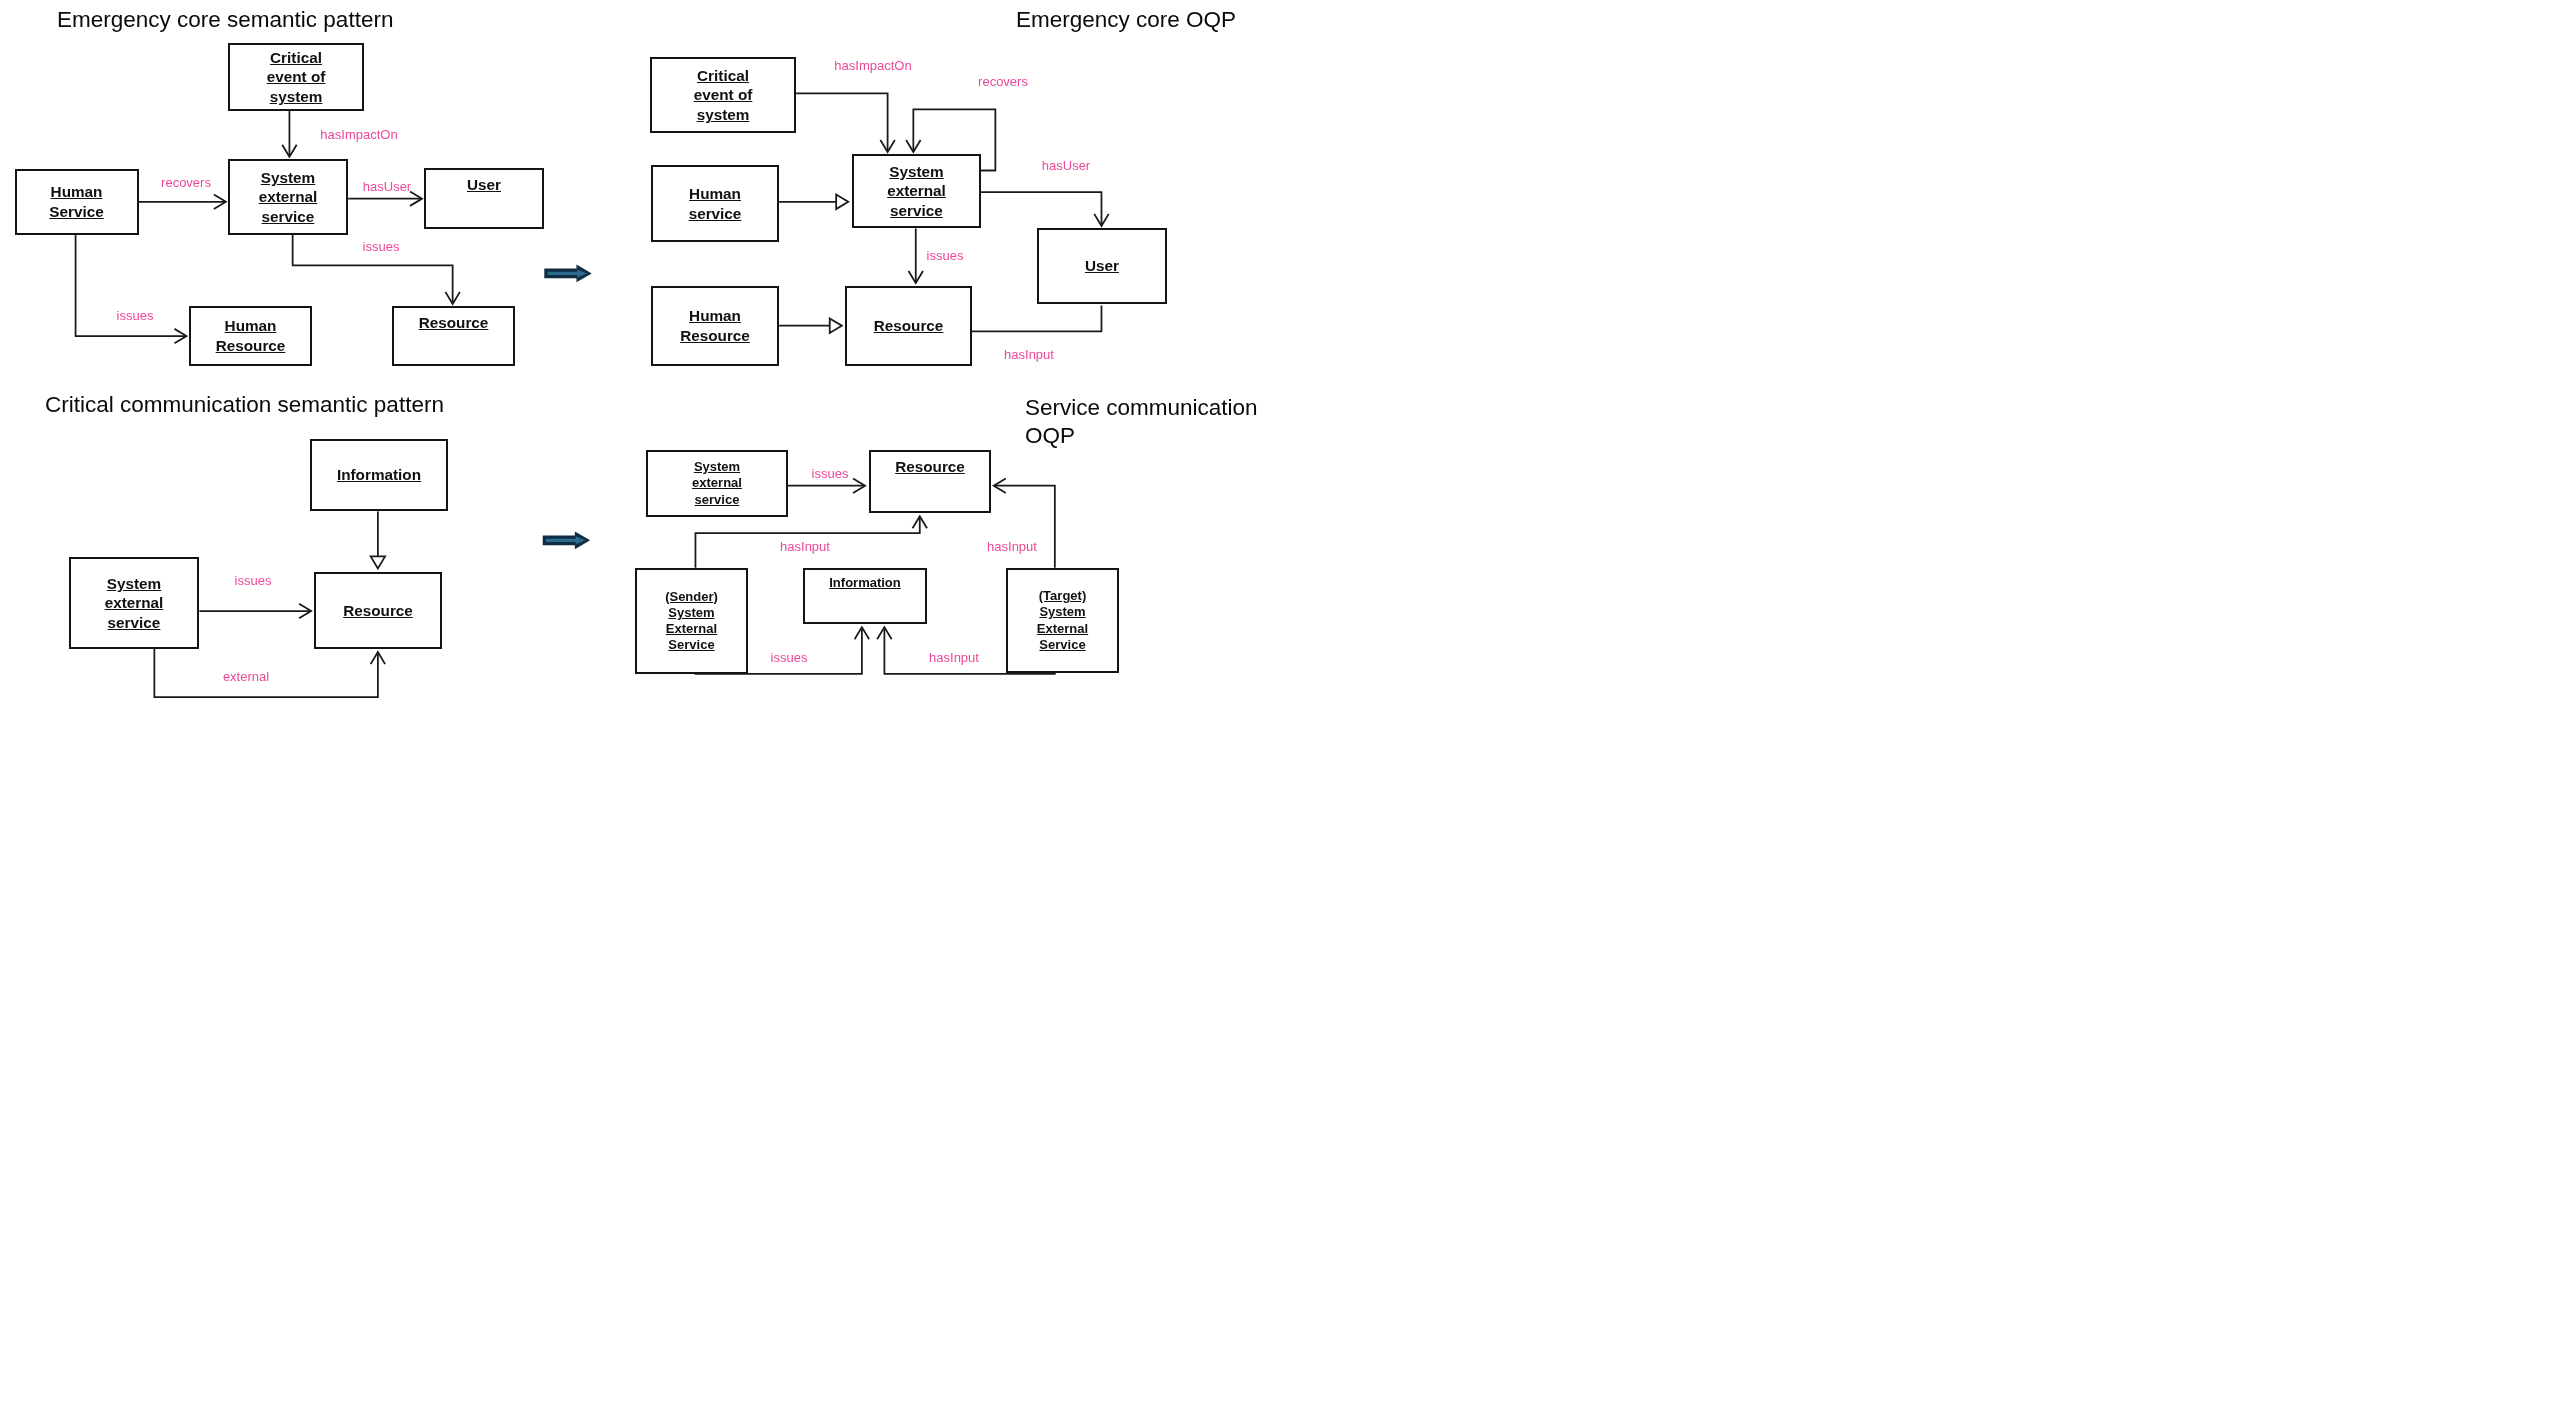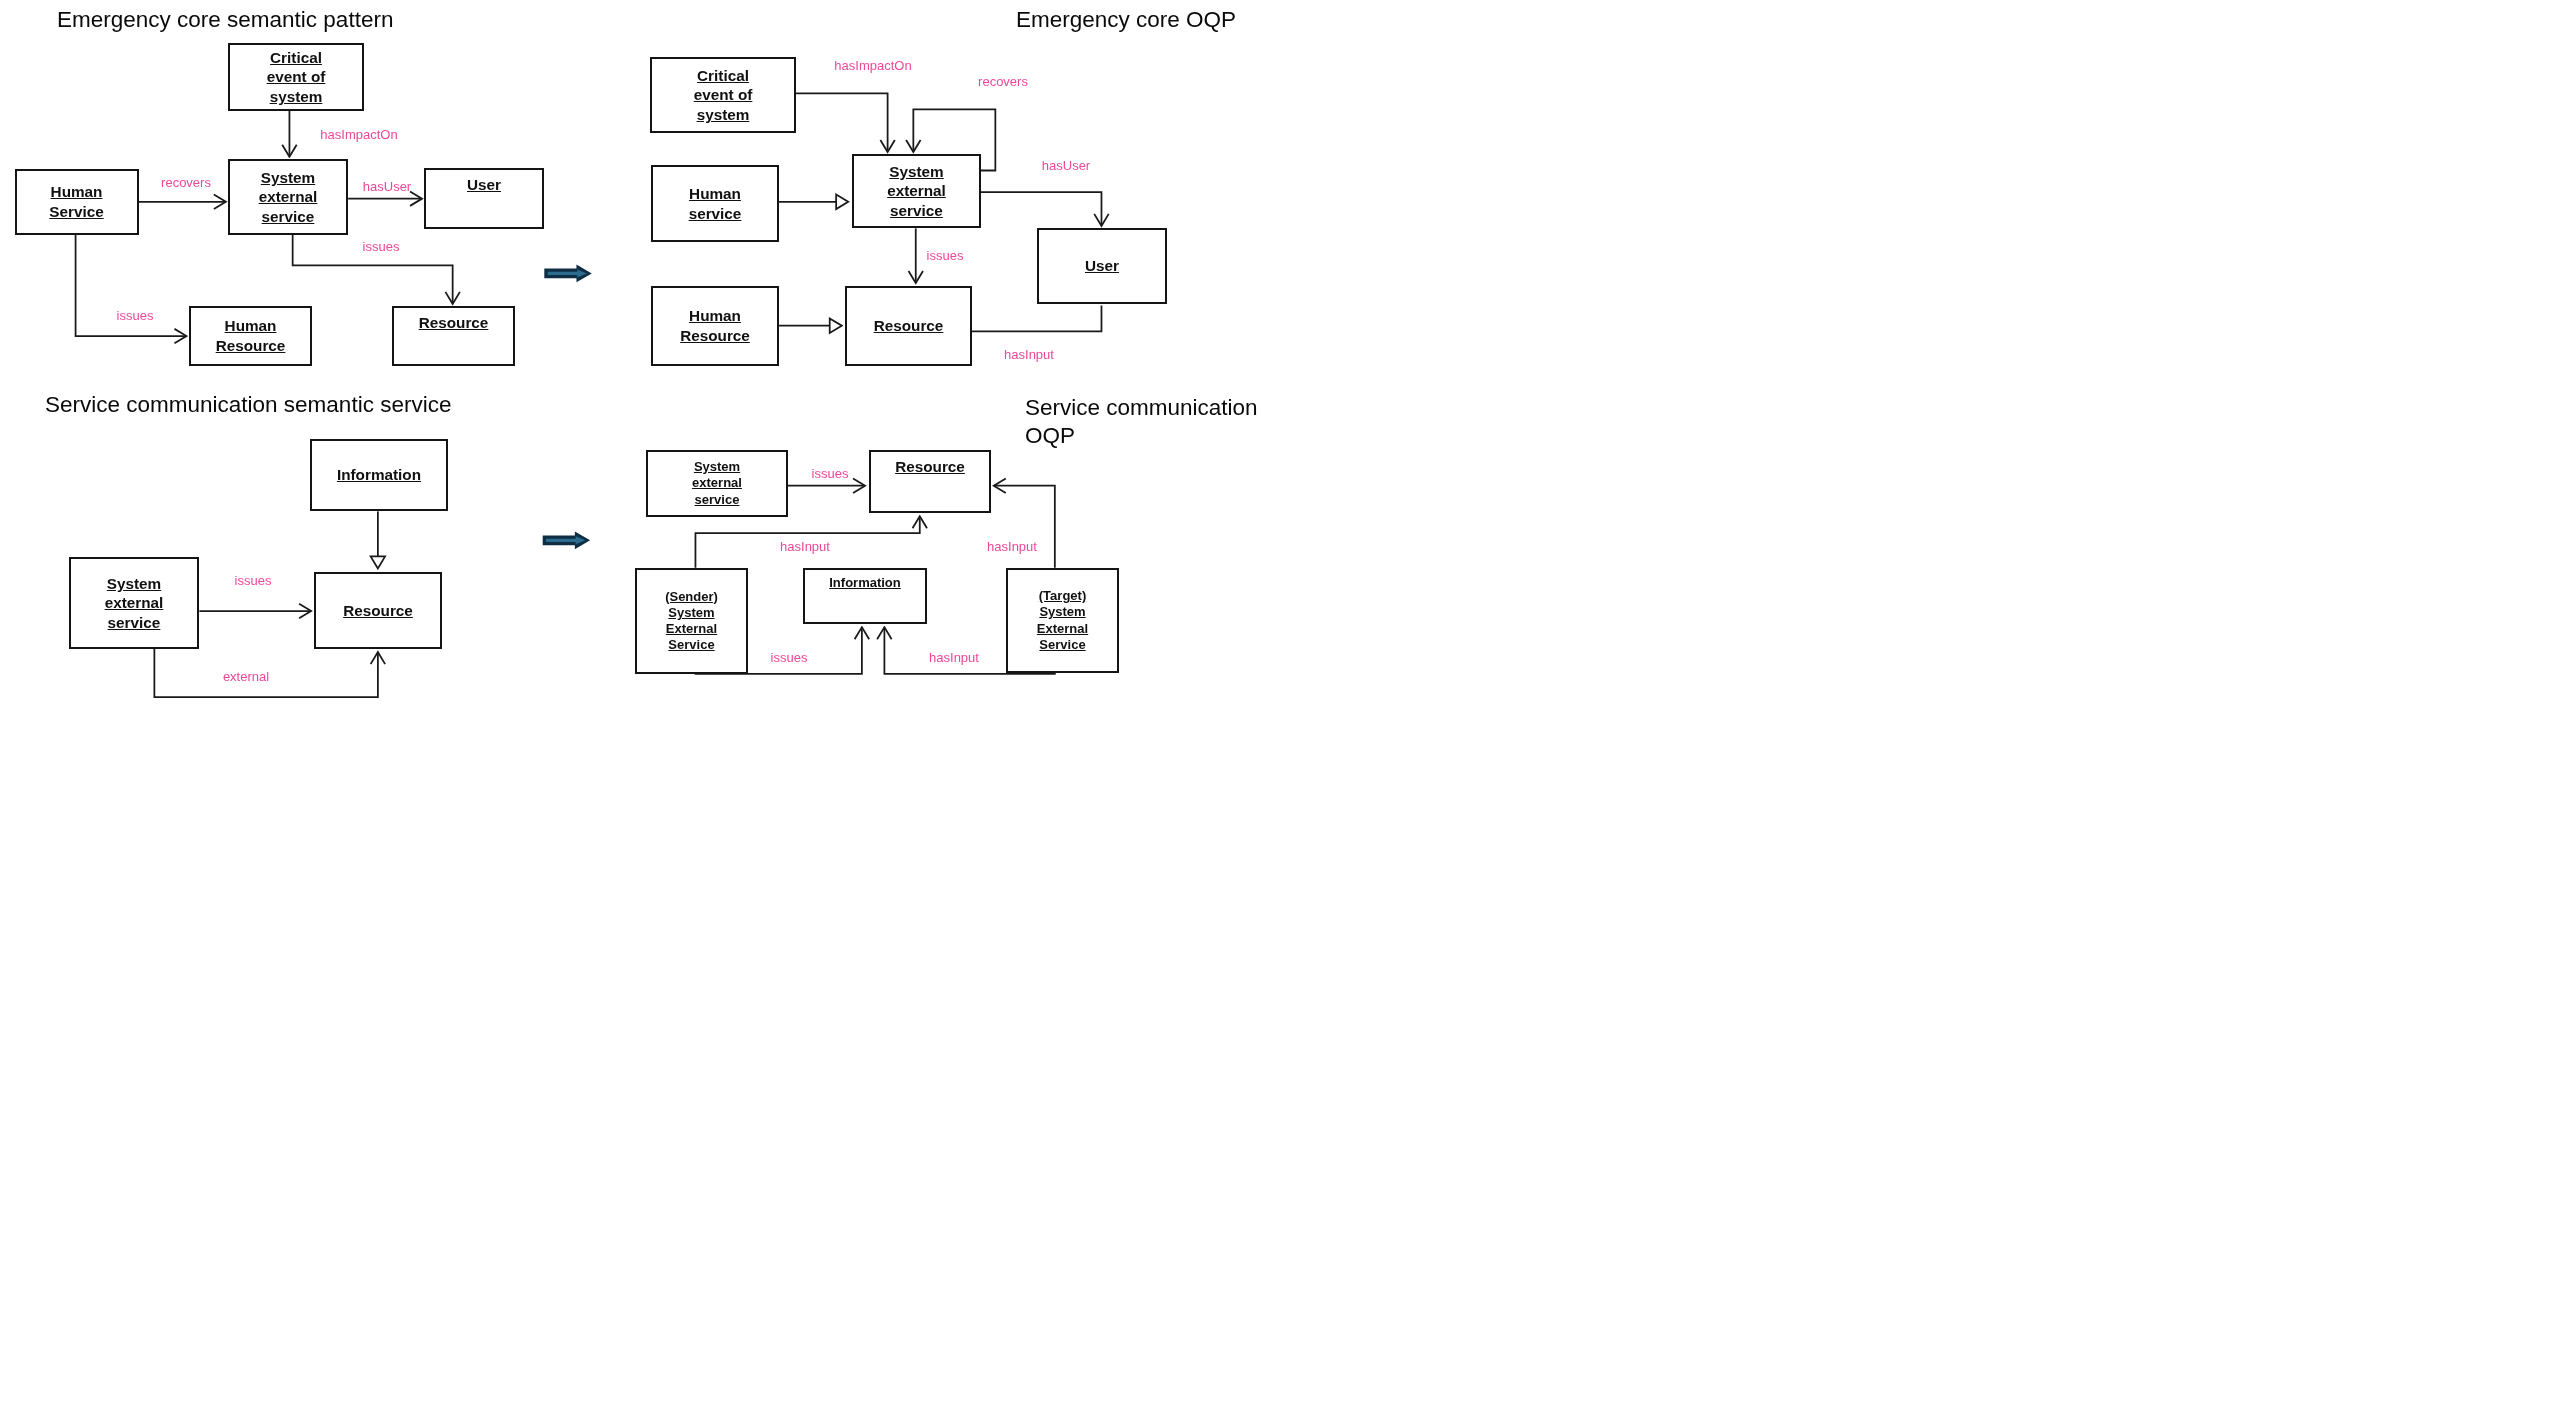--- a/index.html
+++ b/index.html
@@ -89,21 +89,21 @@
       <polygon points="681,338 718,338 718,335 730,340 718,345 718,342 681,342" fill="#2a6b8e"></polygon>
     </g>
     <g>
       <polygon points="675,666 715,666 715,661 734,672 715,683 715,678 675,678" fill="#0f2e44"></polygon>
       <polygon points="679,670 716,670 716,667 728,672 716,677 716,674 679,674" fill="#2a6b8e"></polygon>
     </g>
   </svg>
 
   <div class="title" style="left:57px;top:6.4px;">Emergency core semantic pattern</div>
   <div class="title right" style="left:1016px;top:6.4px;text-align:right;">Emergency core OQP</div>
-  <div class="title" style="left:45px;top:391px;">Service communication semantic service</div>
+  <div class="title" style="left:45px;top:391px;">Critical communication semantic pattern</div>
   <div class="title" style="left:1025px;top:394px;">Service communication
 OQP</div>
 
   <div class="box" style="left:228px;top:43px;width:136px;height:68px;">
       <span>Critical
 event of
 system</span>
     </div>
   <div class="box" style="left:14.5px;top:169px;width:124px;height:66px;">
       <span>Human

